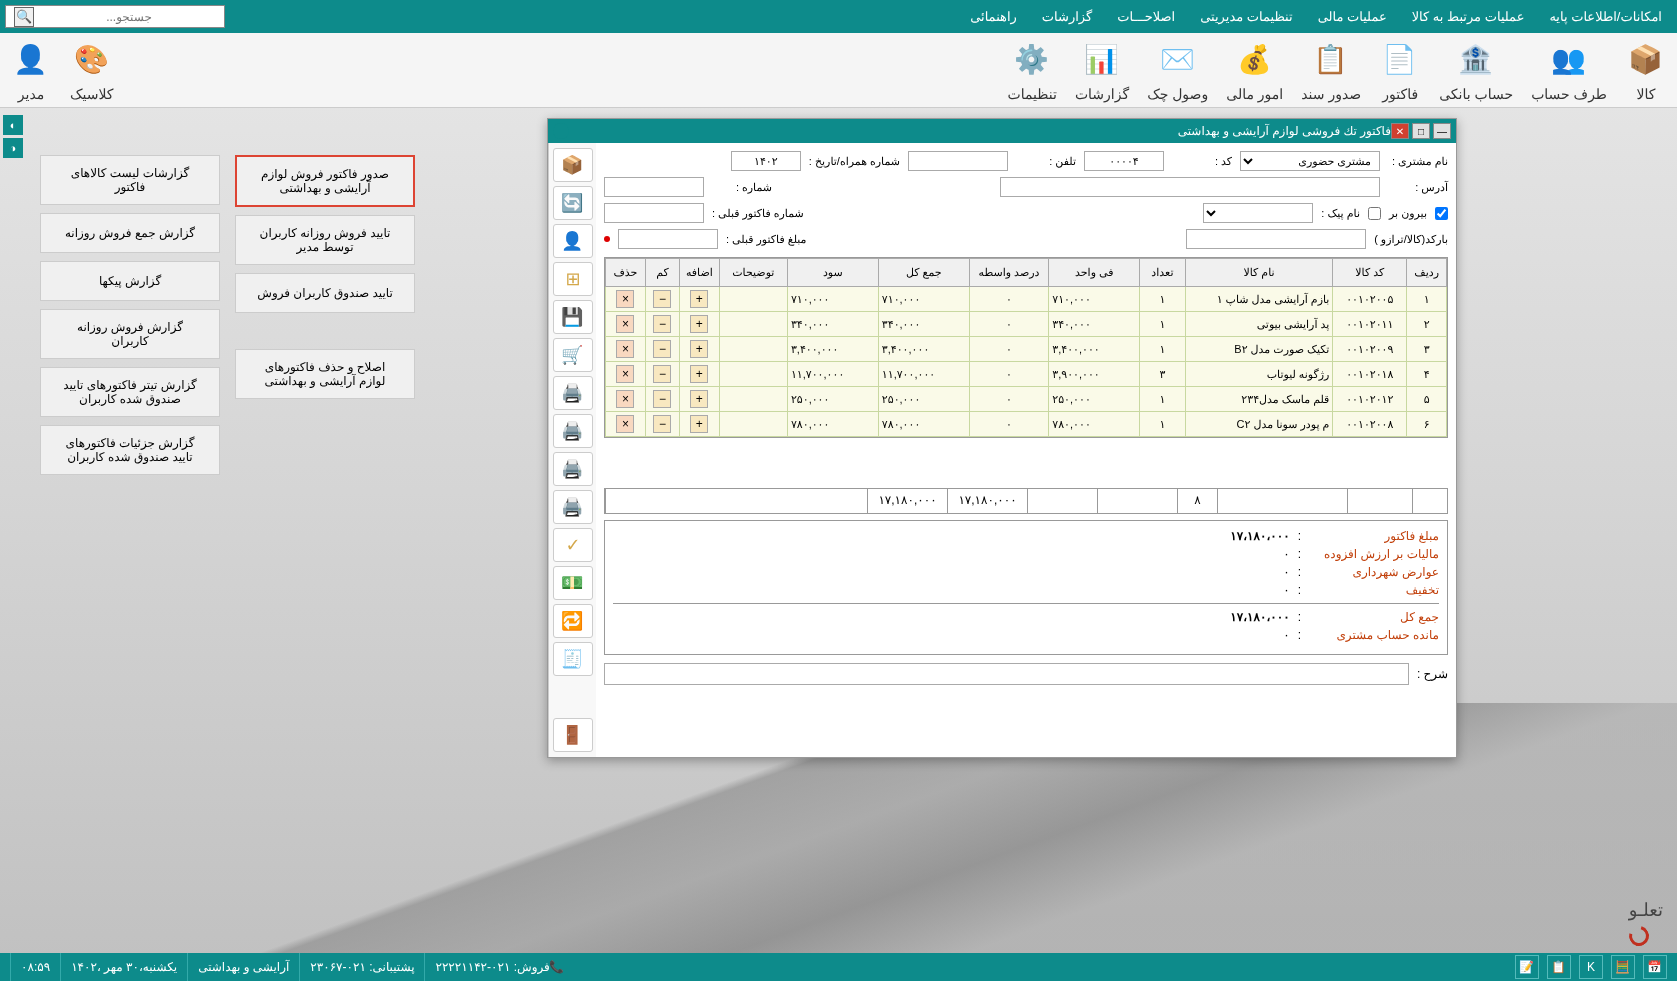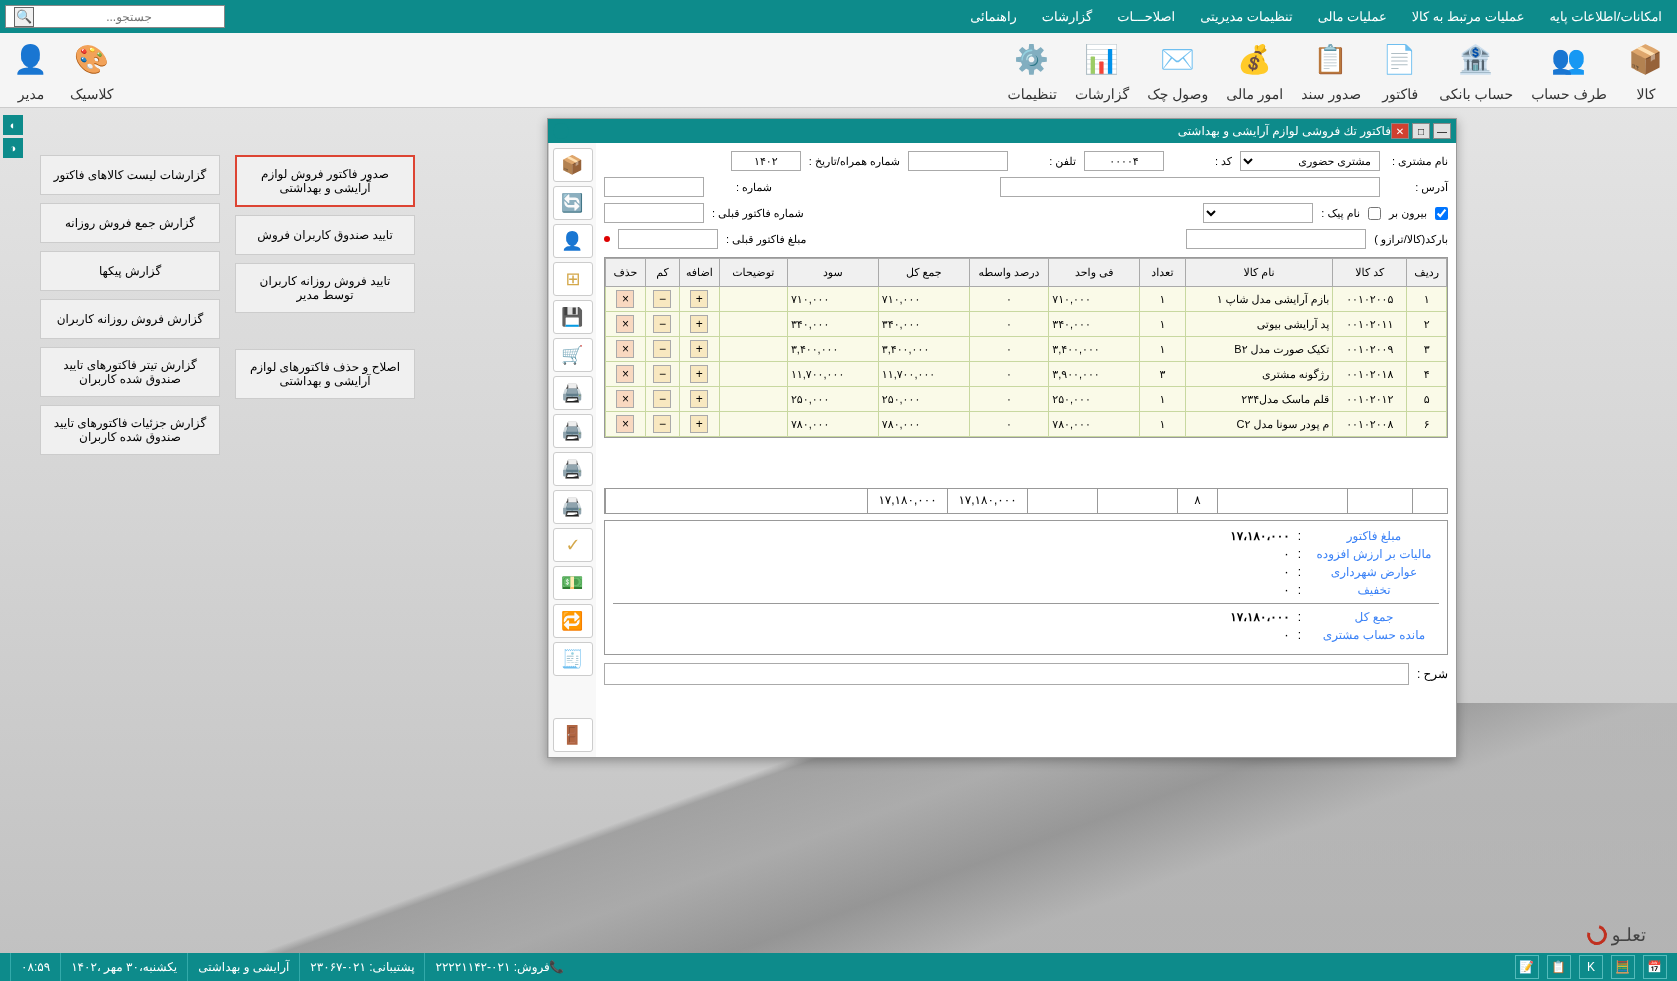--- a/index.html
+++ b/index.html
@@ -20,21 +20,21 @@
 .ribbon-icon { width: 42px; height: 42px; display: flex; align-items: center; justify-content: center; font-size: 28px; color: #d4a84b; }
 .ribbon-label { font-size: 14px; color: #333; }
 
 
 .side-buttons { position: absolute; left: 3px; top: 115px; display: flex; flex-direction: column; gap: 3px; }
 .side-btn { width: 20px; height: 20px; background: #0d8b8b; color: #fff; display: flex; align-items: center; justify-content: center; font-size: 11px; cursor: pointer; }
 
 
 .left-panels { position: absolute; left: 40px; top: 155px; display: flex; gap: 15px; }
 .panel-col { display: flex; flex-direction: column; gap: 8px; width: 180px; }
-.panel-btn { background: #f0f0f0; border: 1px solid #ccc; padding: 10px 12px; font-size: 12px; text-align: center; cursor: pointer; min-height: 40px; display: flex; align-items: center; justify-content: center; }
+.panel-btn { background: #f0f0f0; border: 1px solid #ccc; padding: 10px 20px; font-size: 12px; text-align: center; cursor: pointer; min-height: 40px; display: flex; align-items: center; justify-content: center; }
 .panel-btn.highlighted { border: 2px solid #d43; color: #000000; }
 
 
 .invoice-window { position: absolute; right: 220px; top: 118px; width: 910px; height: 640px; background: #fff; border: 1px solid #999; box-shadow: 0 3px 10px rgba(0,0,0,0.3); }
 .window-titlebar { height: 24px; background: #0d8b8b; display: flex; align-items: center; justify-content: space-between; padding: 0 5px; color: #fff; font-size: 12px; }
 .window-controls { display: flex; gap: 3px; direction: ltr; }
 .win-ctrl { width: 18px; height: 16px; background: #e0e0e0; border: 1px solid #888; font-size: 10px; display: flex; align-items: center; justify-content: center; cursor: pointer; color: #000; }
 .win-ctrl.close { background: #d04030; color: #fff; }
 .win-logo { width: 16px; height: 16px; background: #0d8b8b; border-radius: 50%; margin-right: auto; }
 
@@ -60,37 +60,37 @@
 .row-btn { width: 18px; height: 18px; border: 1px solid #aaa; background: #f8e8c0; display: inline-flex; align-items: center; justify-content: center; font-size: 12px; cursor: pointer; }
 .row-btn.del { background: #f8d8c0; }
 
 
 .totals-row { margin-top: 50px; border: 1px solid #999; height: 26px; display: flex; font-size: 12px; }
 .totals-cell { border-left: 1px solid #999; padding: 4px 8px; text-align: center; }
 
 
 .summary-box { margin-top: 6px; border: 1px solid #999; padding: 8px; font-size: 12px; direction: rtl; }
 .summary-row { display: flex; gap: 8px; margin-bottom: 4px; }
-.summary-label { width: 130px; color: #3b82f6; text-align: center; }
+.summary-label { width: 130px; color: #c2410c; }
 .summary-value { font-weight: bold; letter-spacing: 2px; }
 .summary-divider { border-top: 1px solid #999; margin: 6px 0; }
 
 
 .desc-row { margin-top: 8px; display: flex; align-items: center; gap: 8px; font-size: 12px; }
 .desc-input { flex: 1; border: 1px solid #aaa; height: 22px; }
 
 
 .status-bar { position: absolute; bottom: 0; left: 0; right: 0; height: 28px; background: #0d8b8b; display: flex; align-items: center; color: #fff; font-size: 12px; padding: 0 10px; justify-content: space-between; }
 .status-right { display: flex; gap: 8px; align-items: center; }
 .status-left { display: flex; gap: 0; align-items: center; }
 .status-seg { border-left: 1px solid #3aa; padding: 0 10px; height: 28px; display: flex; align-items: center; }
 .status-icon { width: 24px; height: 24px; background: #0d8b8b; border: 1px solid #5bb; display: flex; align-items: center; justify-content: center; font-size: 12px; }
 
 
-.brand-logo { position: absolute; right: 31px; bottom: 35px; font-size: 18px; color: #444; display: flex; align-items: center; gap: 5px; }
+.brand-logo { position: absolute; right: 14px; bottom: 35px; font-size: 18px; color: #444; display: flex; align-items: flex-end; gap: 5px; flex-direction: column; }
 .brand-circle { width: 20px; height: 20px; border: 3px solid #c03020; border-radius: 50%; border-top-color: transparent; transform: rotate(-30deg); }
 
 
 .mountains { position: absolute; bottom: 28px; left: 0; right: 0; height: 250px; z-index: -1; background: linear-gradient(160deg, transparent 40%, #888 41%, #999 50%, #777 60%, #aaa 70%); opacity: 0.6; }
 
 .red-dot { width: 6px; height: 6px; background: #d00; border-radius: 50%; display: inline-block; }
 </style>
 </head>
 <body>
 
@@ -160,22 +160,22 @@
 </div>
 
 <div class="side-buttons">
   <div class="side-btn">◐</div>
   <div class="side-btn">◑</div>
 </div>
 
 <div class="left-panels">
   <div class="panel-col">
     <div class="panel-btn highlighted">صدور فاکتور فروش لوازم آرایشی و بهداشتی</div>
+    <div class="panel-btn">تایید فروش روزانه کاربران توسط مدیر</div>
     <div class="panel-btn">تایید صندوق کاربران فروش</div>
-    <div class="panel-btn">تایید فروش روزانه کاربران توسط مدیر</div>
     <div style="height:20px"></div>
     <div class="panel-btn">اصلاح و حذف فاکتورهای لوازم آرایشی و بهداشتی</div>
   </div>
   <div class="panel-col">
     <div class="panel-btn">گزارشات لیست کالاهای فاکتور</div>
     <div class="panel-btn">گزارش جمع فروش روزانه</div>
     <div class="panel-btn">گزارش پیکها</div>
     <div class="panel-btn">گزارش فروش روزانه کاربران</div>
     <div class="panel-btn">گزارش تیتر فاکتورهای تایید صندوق شده کاربران</div>
     <div class="panel-btn">گزارش جزئیات فاکتورهای تایید صندوق شده کاربران</div>
@@ -287,21 +287,21 @@
                 <td style="text-align:left">۳,۴۰۰,۰۰۰</td>
                 <td style="text-align:left">۳,۴۰۰,۰۰۰</td>
                 <td></td>
                 <td><span class="row-btn">+</span></td>
                 <td><span class="row-btn">−</span></td>
                 <td><span class="row-btn del">×</span></td>
               </tr>
               <tr>
                 <td>۴</td>
                 <td>۰۰۱۰۲۰۱۸</td>
-                <td style="text-align:right">رژگونه مشتری</td>
+                <td style="text-align:right">رژگونه لیوتاب</td>
                 <td>۳</td>
                 <td style="text-align:left">۳,۹۰۰,۰۰۰</td>
                 <td>۰</td>
                 <td style="text-align:left">۱۱,۷۰۰,۰۰۰</td>
                 <td style="text-align:left">۱۱,۷۰۰,۰۰۰</td>
                 <td></td>
                 <td><span class="row-btn">+</span></td>
                 <td><span class="row-btn">−</span></td>
                 <td><span class="row-btn del">×</span></td>
               </tr>

